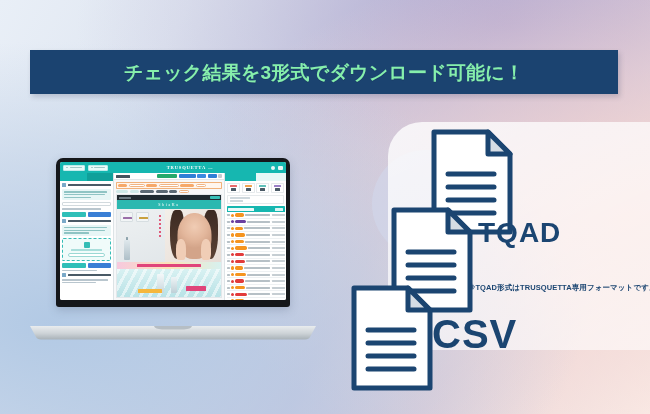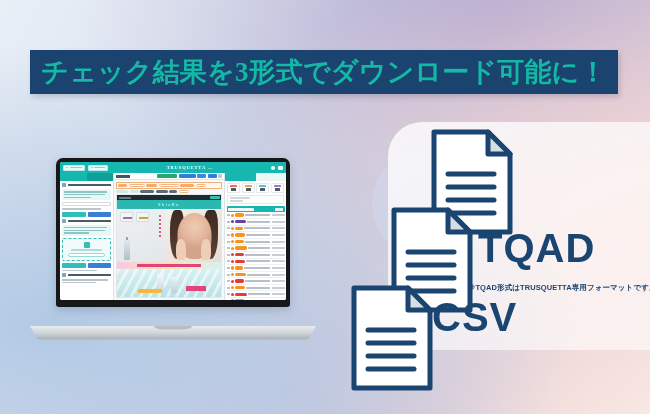--- a/index.html
+++ b/index.html
@@ -16,24 +16,23 @@
   #stage { position:absolute; inset:0; }
 
   
   .banner {
     position:absolute; left:30px; top:50px; width:588px; height:44px;
     background:#1b4370;
     display:flex; align-items:center; justify-content:center;
     box-shadow:2px 3px 5px rgba(60,70,95,0.22);
   }
   .banner-text {
-    color:#14b8a6; font-size:27px; font-weight:bold; letter-spacing:0.2px;
+    color:#86efac; font-size:19px; font-weight:bold; letter-spacing:0.2px;
     white-space:nowrap; line-height:1;
     text-shadow:0 1px 0 rgba(0,0,0,0.10);
-    font-family:Liberation Serif, serif;
   }
 
   
   .docs-panel {
     position:absolute; left:388px; top:122px; width:300px; height:228px;
     background:linear-gradient(155deg, rgba(255,255,255,0.80), rgba(255,255,255,0.55));
     border-radius:34px 0 0 34px;
   }
   .panel-blob {
     position:absolute; left:372px; top:150px; width:108px; height:108px;
@@ -49,22 +48,22 @@
   .dl-arrow { position:absolute; left:-6px; top:30px; width:106px; height:18px; }
 
   
   .doc { position:absolute; }
   .doc svg { display:block; }
   .fmt-label {
     position:absolute; color:#1b4571; font-weight:bold; line-height:1;
     white-space:nowrap;
   }
   .lbl-pdf  { left:520px; top:152px; font-size:40px; letter-spacing:1px; }
-  .lbl-tqad { left:478px; top:228px; font-size:40px; letter-spacing:1px; }
-  .lbl-csv  { left:432px; top:297px; font-size:40px; letter-spacing:1px;text-align:center; }
+  .lbl-tqad { left:478px; top:219px; font-size:28px; letter-spacing:1px; }
+  .lbl-csv  { left:432px; top:314px; font-size:40px; letter-spacing:1px;text-align:center; }
   .fmt-note {
     position:absolute; left:468px; top:283px;
     font-size:7.5px; color:#1b4571; font-weight:bold; white-space:nowrap;
     letter-spacing:0.1px;
   }
 
   
   .laptop { position:absolute; left:28px; top:158px; width:290px; height:182px; }
   .lid {
     position:absolute; left:28px; top:0; width:234px; height:149px;

